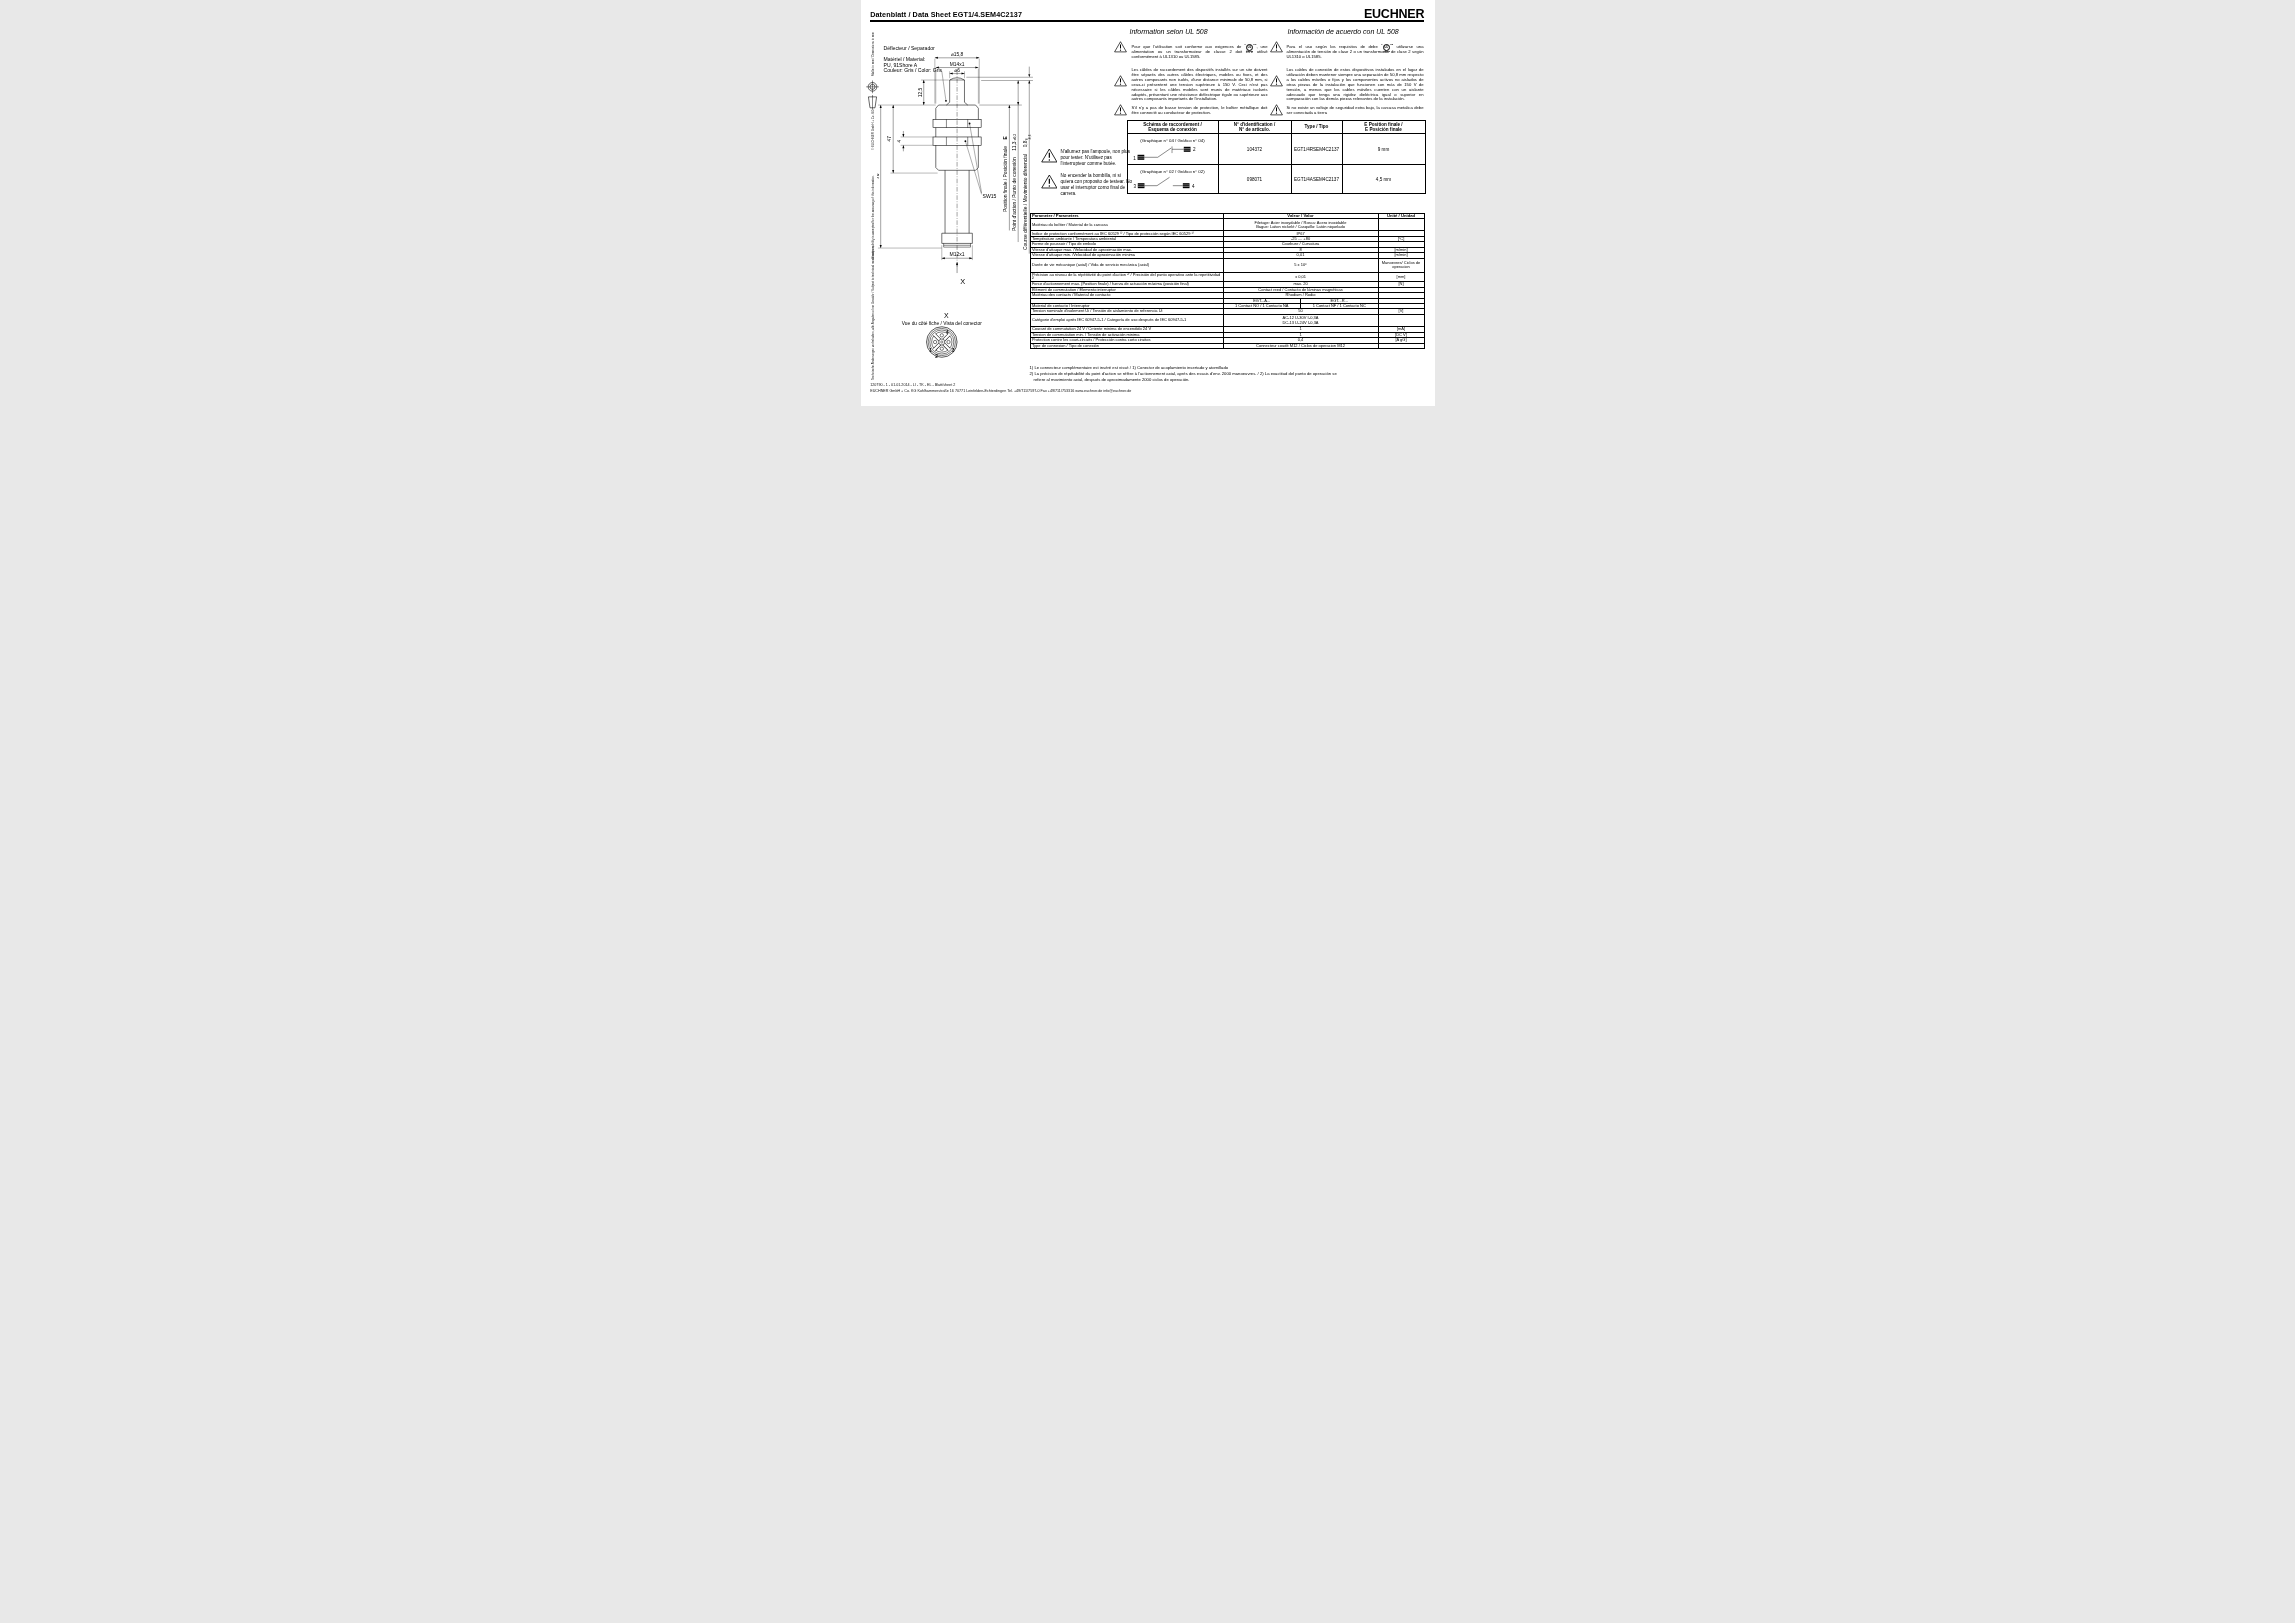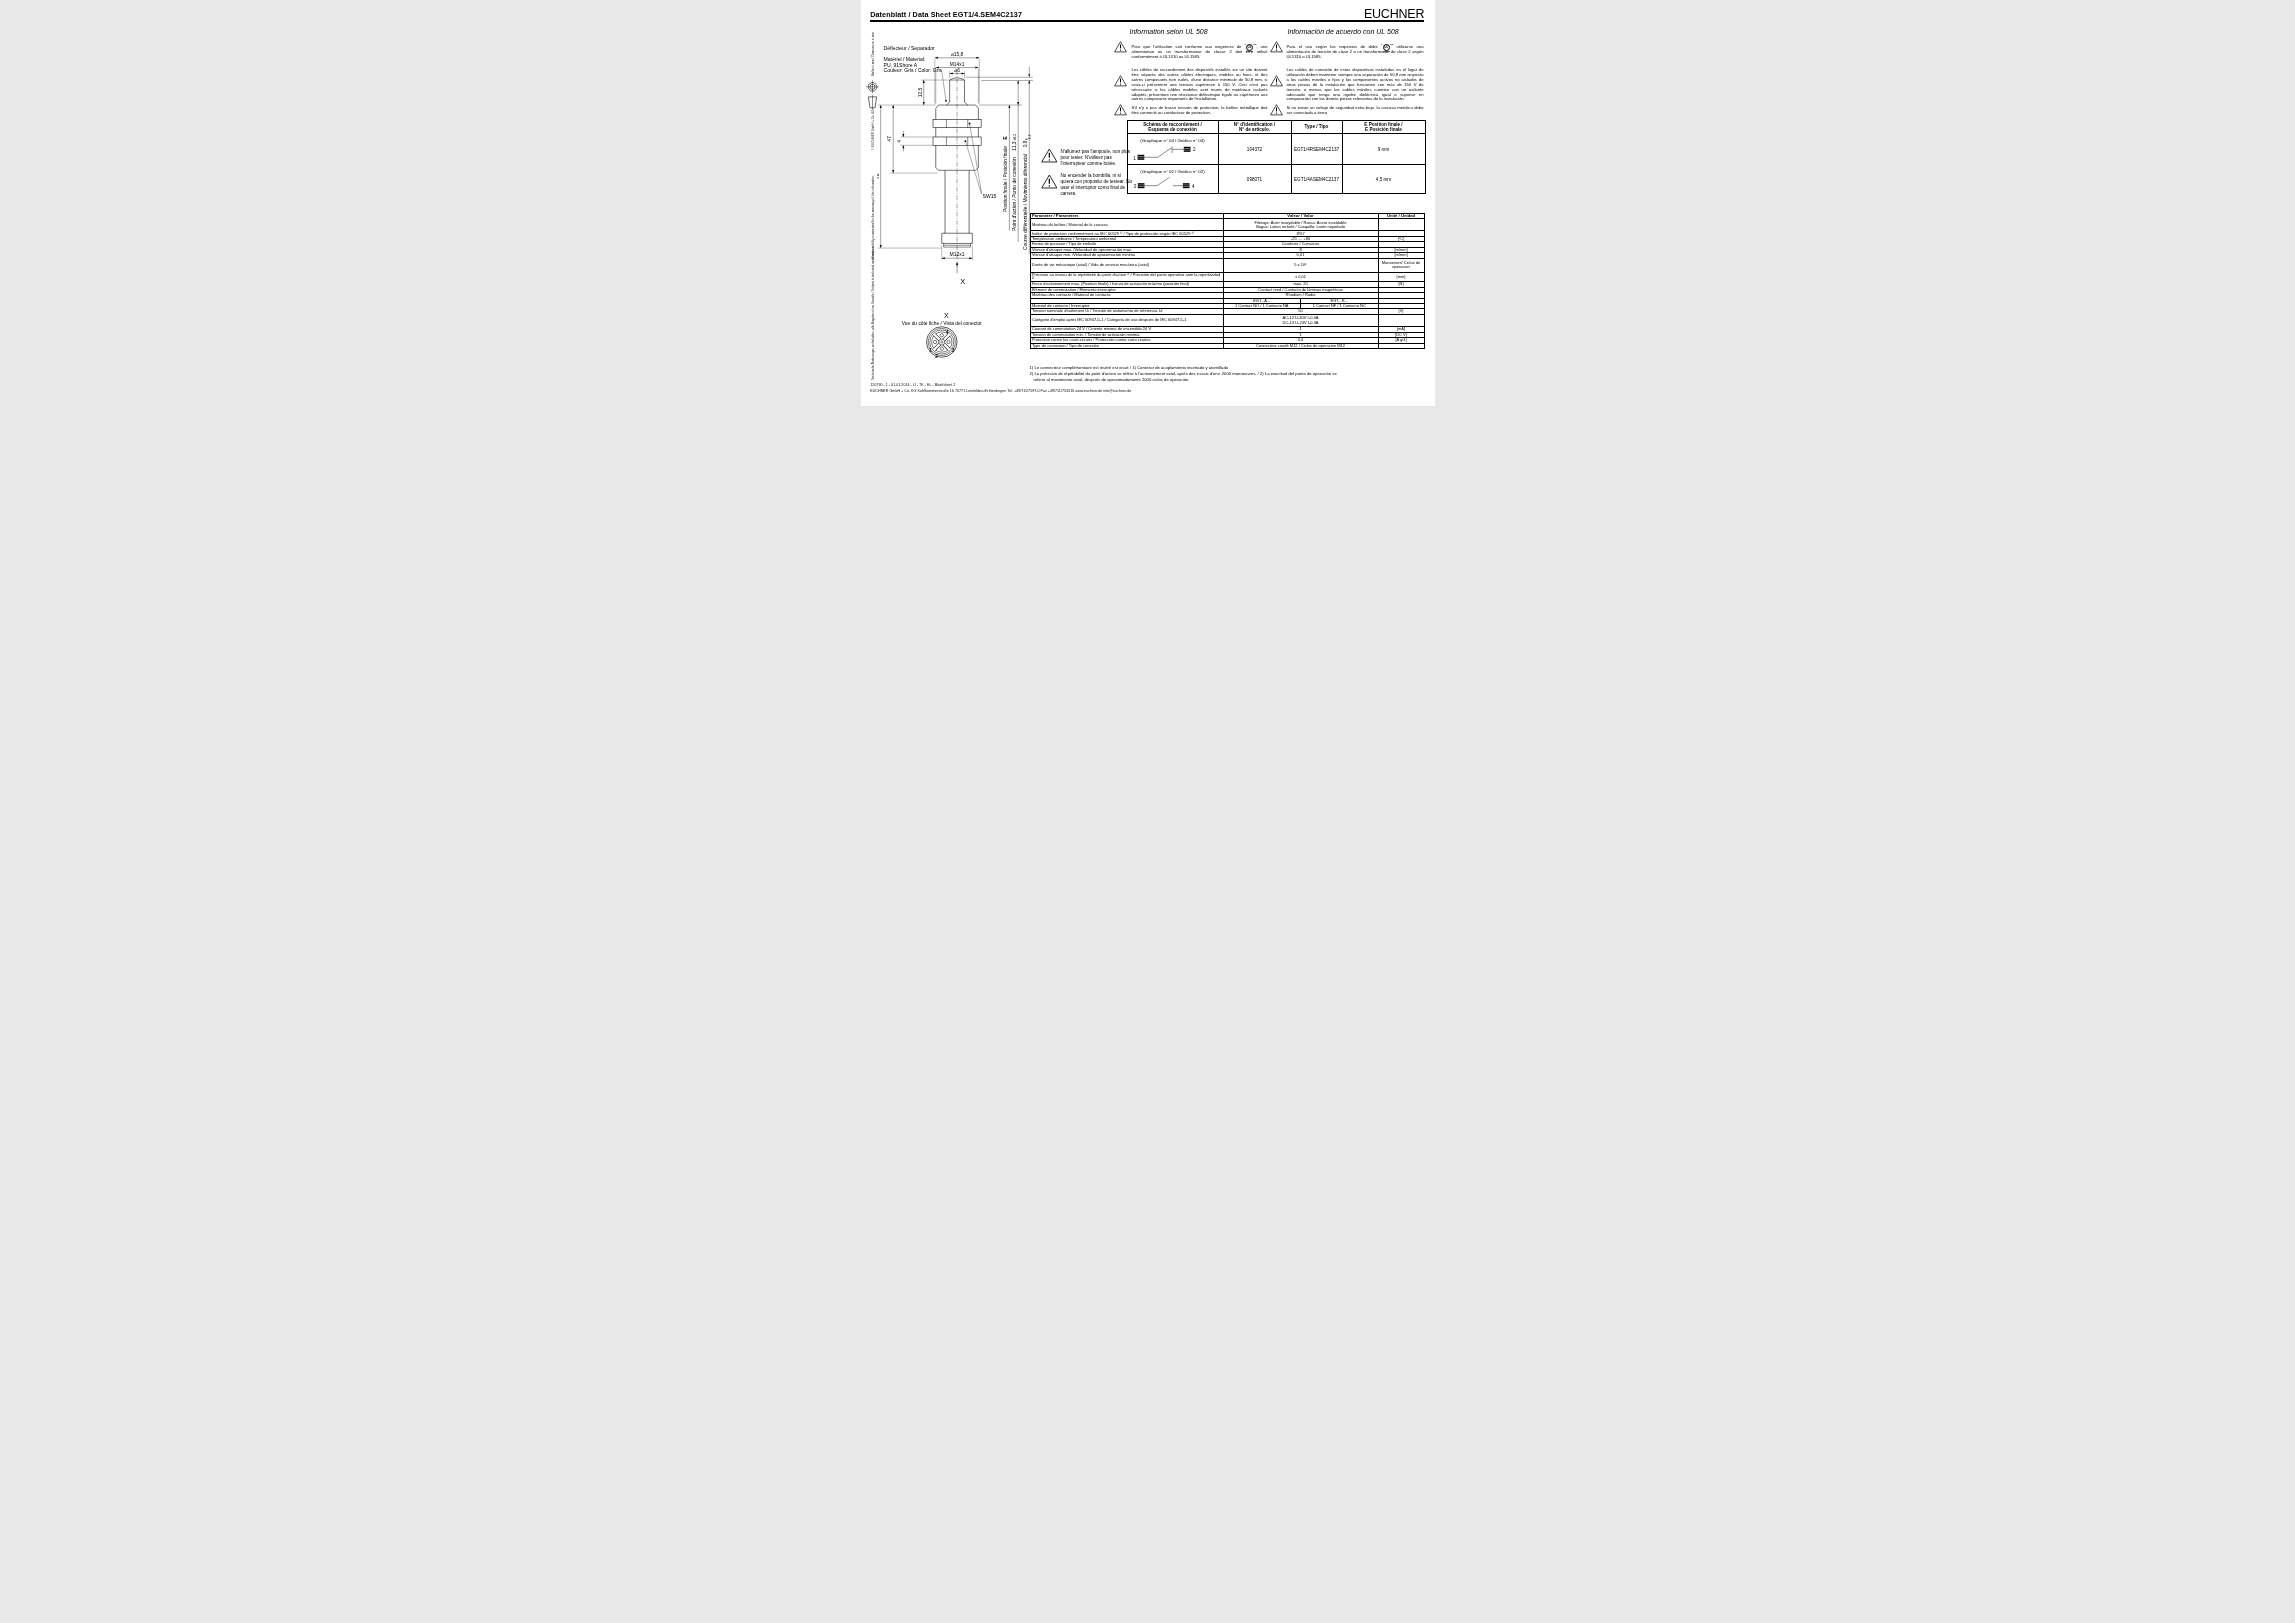--- a/index.html
+++ b/index.html
@@ -3,21 +3,21 @@
 <meta charset="utf-8">
 <style>
   html,body{margin:0;padding:0;background:#e8e8e8;font-family:"Liberation Sans",sans-serif;color:#000;}
   #page{position:relative;width:574px;height:406px;background:#fff;margin:0 auto;overflow:hidden;}
   .abs{position:absolute;}
   .b{font-weight:bold;}
   svg{display:block;}
   svg text{font-family:"Liberation Sans",sans-serif;fill:#000;}
   
   #title{left:9.7px;top:10.2px;font-size:7.2px;font-weight:bold;letter-spacing:0.1px;}
-  #logo{right:10.2px;top:6.5px;font-size:12.5px;font-weight:normal;letter-spacing:-0.2px;}
+  #logo{right:10.2px;top:6.5px;font-size:12.5px;font-weight:bold;letter-spacing:-0.2px;}
   #headrule{left:9.7px;top:20.4px;width:554px;height:1.2px;background:#000;}
   
   .vtext{position:absolute;transform-origin:0 0;transform:rotate(-90deg);white-space:nowrap;font-size:3px;color:#222;}
   
   .draw-note{font-size:5.1px;line-height:5.6px;}
   .vlabel{position:absolute;transform-origin:0 0;transform:rotate(-90deg);white-space:nowrap;font-size:4.9px;}
   .vlabel .gap{display:inline-block;width:6.5px;}
   .tol{font-size:3.2px;}
   .stack{display:inline-flex;flex-direction:column;font-size:3px;line-height:3px;vertical-align:-0.5px;margin-left:0.9px;}
   

